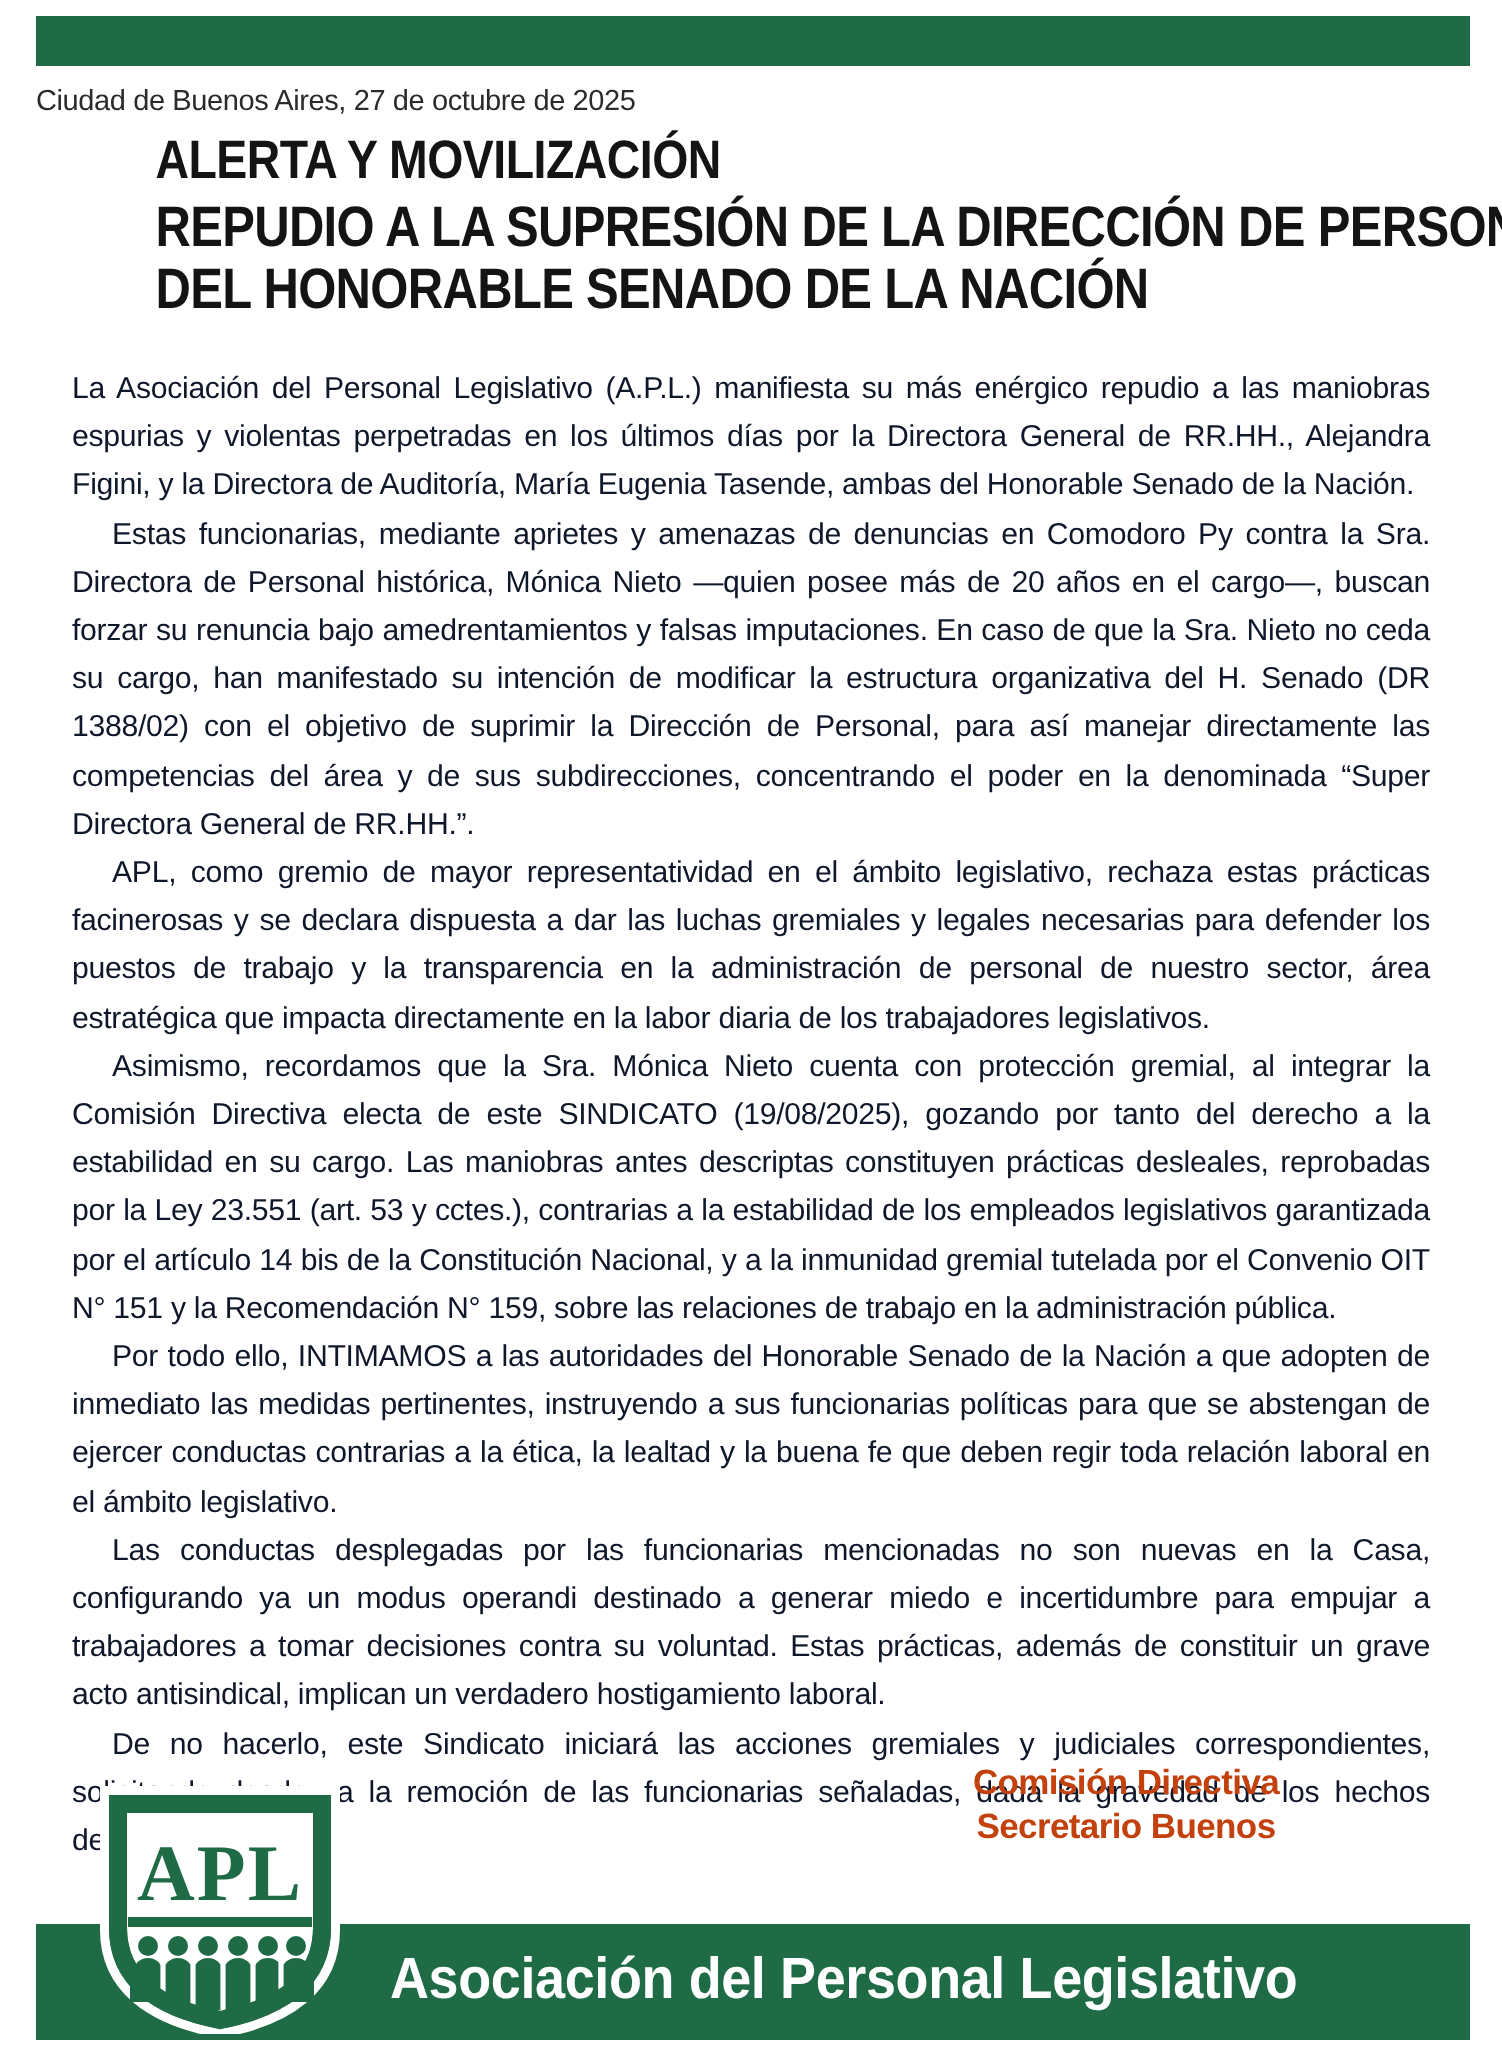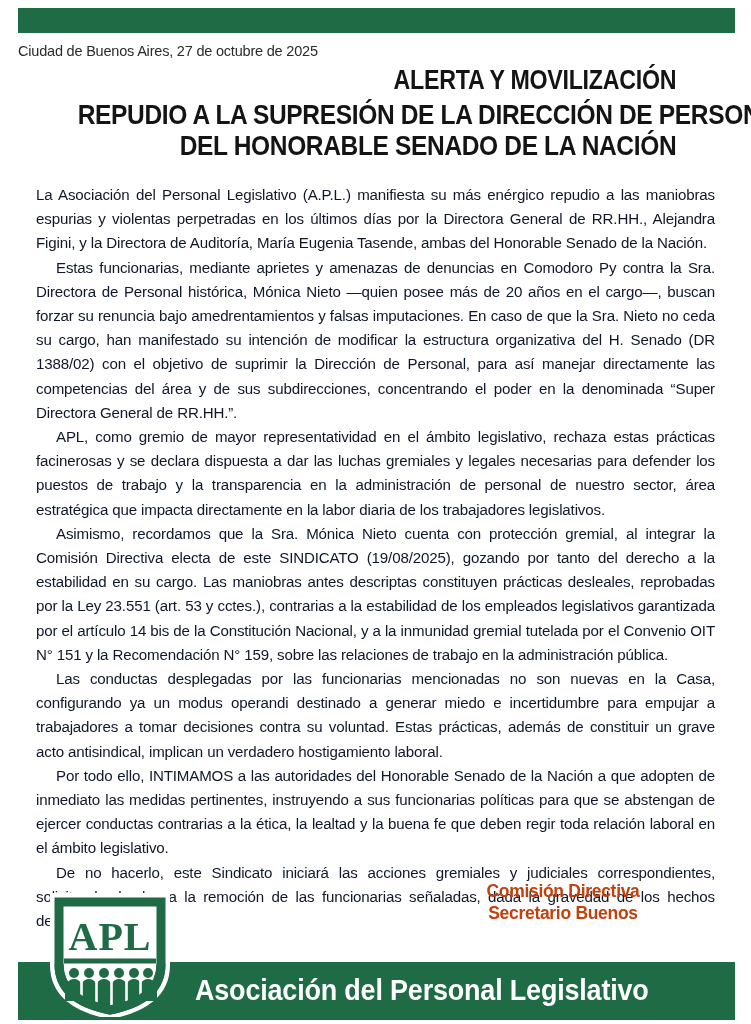--- a/index.html
+++ b/index.html
@@ -43,21 +43,21 @@
     color: #2b2b2b;
     font-family: "Liberation Sans", sans-serif;
   }
 
   
   .headings {
     position: absolute;
     left: 29px;
     right: 26px;
     top: 66px;
-    text-align: right;
+    text-align: left;
   }
   .heading {
     font-family: "Liberation Sans Narrow", "Liberation Sans", sans-serif;
     font-weight: 700;
     color: #141414;
     text-transform: uppercase;
     transform: scaleX(0.86);
     transform-origin: center center;
     white-space: nowrap;
     line-height: 1.06;
@@ -146,22 +146,22 @@
     <div class="heading heading-1">ALERTA Y MOVILIZACIÓN</div>
     <div class="heading heading-2">REPUDIO A LA SUPRESIÓN DE LA DIRECCIÓN DE PERSONAL</div>
     <div class="heading heading-3">DEL HONORABLE SENADO DE LA NACIÓN</div>
   </div>
 
   <div class="body-copy">
     <p class="para">La Asociación del Personal Legislativo (A.P.L.) manifiesta su más enérgico repudio a las maniobras espurias y violentas perpetradas en los últimos días por la Directora General de RR.HH., Alejandra Figini, y la Directora de Auditoría, María Eugenia Tasende, ambas del Honorable Senado de la Nación.</p>
     <p class="para indent">Estas funcionarias, mediante aprietes y amenazas de denuncias en Comodoro Py contra la Sra. Directora de Personal histórica, Mónica Nieto —quien posee más de 20 años en el cargo—, buscan forzar su renuncia bajo amedrentamientos y falsas imputaciones. En caso de que la Sra. Nieto no ceda su cargo, han manifestado su intención de modificar la estructura organizativa del H. Senado (DR 1388/02) con el objetivo de suprimir la Dirección de Personal, para así manejar directamente las competencias del área y de sus subdirecciones, concentrando el poder en la denominada “Super Directora General de RR.HH.”.</p>
     <p class="para indent">APL, como gremio de mayor representatividad en el ámbito legislativo, rechaza estas prácticas facinerosas y se declara dispuesta a dar las luchas gremiales y legales necesarias para defender los puestos de trabajo y la transparencia en la administración de personal de nuestro sector, área estratégica que impacta directamente en la labor diaria de los trabajadores legislativos.</p>
     <p class="para indent">Asimismo, recordamos que la Sra. Mónica Nieto cuenta con protección gremial, al integrar la Comisión Directiva electa de este SINDICATO  (19/08/2025), gozando por tanto del derecho a la estabilidad en su cargo. Las maniobras antes descriptas constituyen prácticas desleales, reprobadas por la Ley 23.551 (art. 53 y cctes.), contrarias a la estabilidad de los empleados legislativos garantizada por el artículo 14 bis de la Constitución Nacional, y a la inmunidad gremial tutelada por el Convenio OIT N° 151 y la Recomendación N° 159, sobre las relaciones de trabajo en la administración pública.</p>
+    <p class="para indent">Por todo ello, INTIMAMOS a las autoridades del Honorable Senado de la Nación a que adopten de inmediato las medidas pertinentes, instruyendo a sus funcionarias políticas para que se abstengan de ejercer conductas contrarias a la ética, la lealtad y la buena fe que deben regir toda relación laboral en el ámbito legislativo.</p>
     <p class="para indent">Las conductas desplegadas por las funcionarias mencionadas no son nuevas en la Casa, configurando ya un modus operandi destinado a generar miedo e incertidumbre para empujar a trabajadores a tomar decisiones contra su voluntad. Estas prácticas, además de constituir un grave acto antisindical, implican un verdadero hostigamiento laboral.</p>
-    <p class="para indent">Por todo ello, INTIMAMOS a las autoridades del Honorable Senado de la Nación a que adopten de inmediato las medidas pertinentes, instruyendo a sus funcionarias políticas para que se abstengan de ejercer conductas contrarias a la ética, la lealtad y la buena fe que deben regir toda relación laboral en el ámbito legislativo.</p>
     <p class="para indent">De no hacerlo, este Sindicato iniciará las acciones gremiales y judiciales correspondientes, solicitando desde ya la remoción de las funcionarias señaladas, dada la gravedad de los hechos denunciados.</p>
   </div>
 
   <div class="signature">
     <div>Comisión Directiva</div>
     <div>Secretario Buenos</div>
   </div>
 
   <div class="footer-bar"></div>
 

